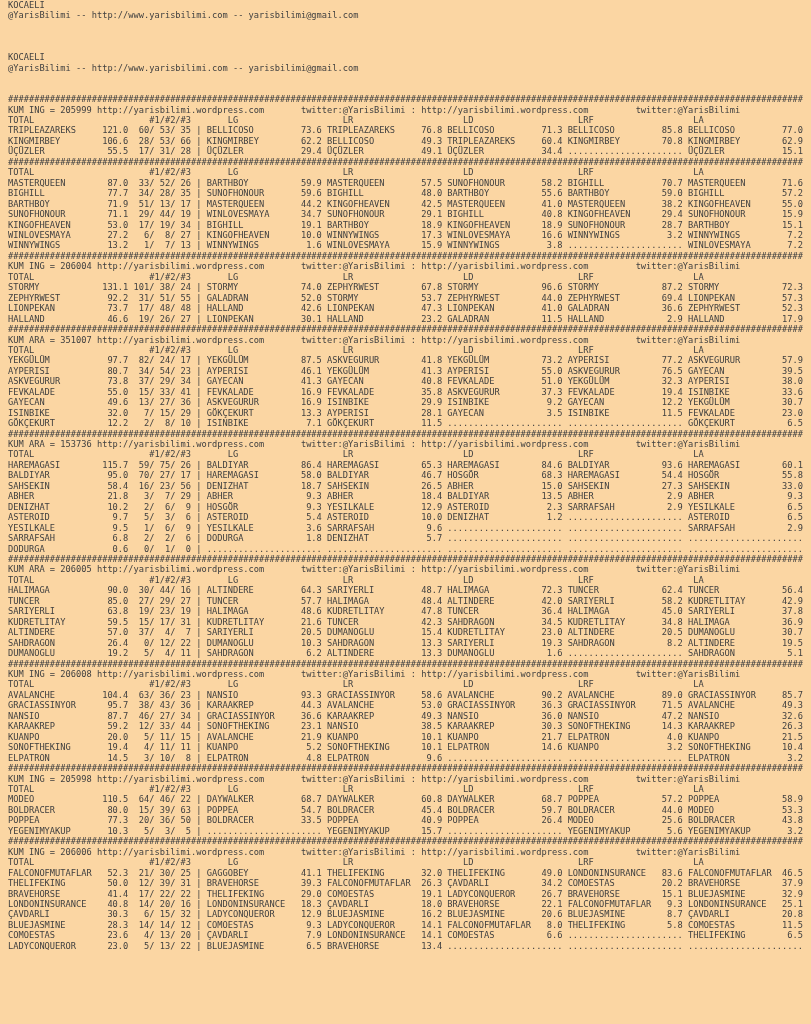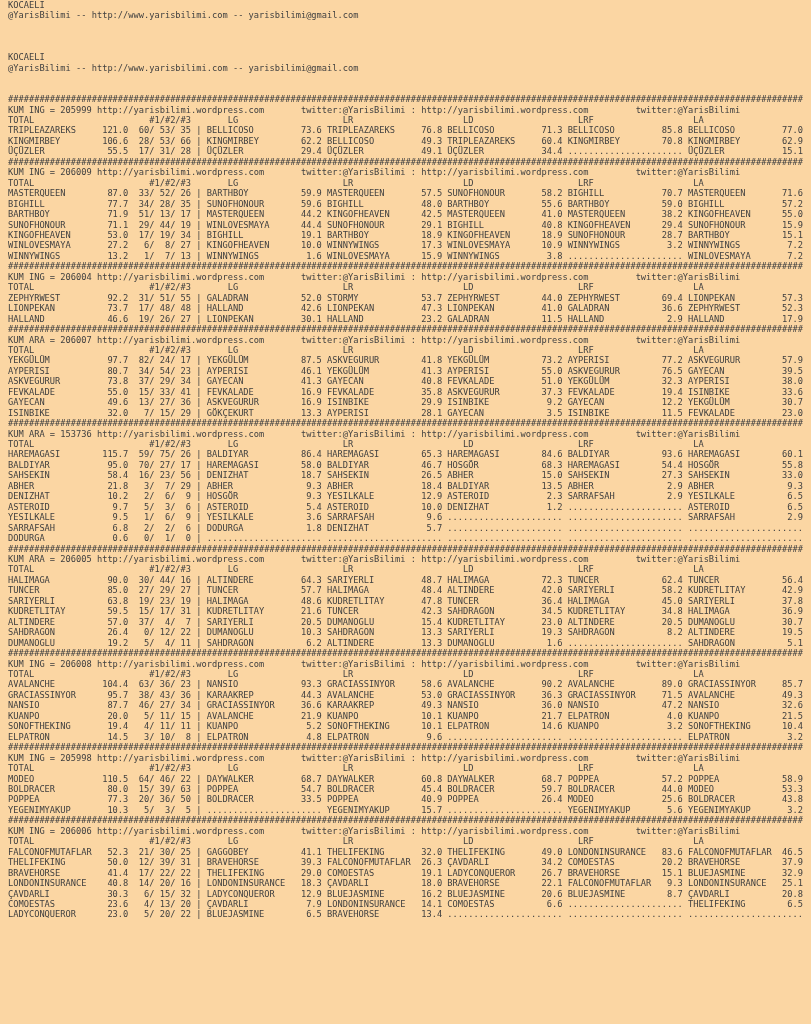--- a/index.html
+++ b/index.html
@@ -34,48 +34,49 @@
       <div>
         <pre class="line">########################################################################################################################################################</pre>
         <pre class="line">KUM ING = 205999 http://yarisbilimi.wordpress.com       twitter:@YarisBilimi : http://yarisbilimi.wordpress.com         twitter:@YarisBilimi</pre>
         <pre class="line">TOTAL                      #1/#2/#3       LG                    LR                     LD                    LRF                   LA</pre>
         <pre class="line">TRIPLEAZAREKS     121.0  60/ 53/ 35 | BELLICOSO         73.6 TRIPLEAZAREKS     76.8 BELLICOSO         71.3 BELLICOSO         85.8 BELLICOSO         77.0</pre>
         <pre class="line">KINGMIRBEY        106.6  28/ 53/ 66 | KINGMIRBEY        62.2 BELLICOSO         49.3 TRIPLEAZAREKS     60.4 KINGMIRBEY        70.8 KINGMIRBEY        62.9</pre>
         <pre class="line">ÜÇÜZLER            55.5  17/ 31/ 28 | ÜÇÜZLER           29.4 ÜÇÜZLER           49.1 ÜÇÜZLER           34.4 ...................... ÜÇÜZLER           15.1</pre>
       </div>
       <div>
         <pre class="line">########################################################################################################################################################</pre>
-        <pre class="line">KUM ING = 206009 http://yarisbilimi.wordpress.com       twitter:@YarisBilimi : http://yarisbilimi.wordpress.com         twitter:@YarisBilimi</pre>
         <pre class="line">TOTAL                      #1/#2/#3       LG                    LR                     LD                    LRF                   LA</pre>
         <pre class="line">MASTERQUEEN        87.0  33/ 52/ 26 | BARTHBOY          59.9 MASTERQUEEN       57.5 SUNOFHONOUR       58.2 BIGHILL           70.7 MASTERQUEEN       71.6</pre>
         <pre class="line">BIGHILL            77.7  34/ 28/ 35 | SUNOFHONOUR       59.6 BIGHILL           48.0 BARTHBOY          55.6 BARTHBOY          59.0 BIGHILL           57.2</pre>
         <pre class="line">BARTHBOY           71.9  51/ 13/ 17 | MASTERQUEEN       44.2 KINGOFHEAVEN      42.5 MASTERQUEEN       41.0 MASTERQUEEN       38.2 KINGOFHEAVEN      55.0</pre>
-        <pre class="line">SUNOFHONOUR        71.1  29/ 44/ 19 | WINLOVESMAYA      44.4 SUNOFHONOUR       29.1 BIGHILL           40.8 KINGOFHEAVEN      29.4 SUNOFHONOUR       15.9</pre>
+        <pre class="line">SUNOFHONOUR        71.1  29/ 44/ 19 | WINLOVESMAYA      34.7 SUNOFHONOUR       29.1 BIGHILL           40.8 KINGOFHEAVEN      29.4 SUNOFHONOUR       15.9</pre>
         <pre class="line">KINGOFHEAVEN       53.0  17/ 19/ 34 | BIGHILL           19.1 BARTHBOY          18.9 KINGOFHEAVEN      18.9 SUNOFHONOUR       28.7 BARTHBOY          15.1</pre>
-        <pre class="line">WINLOVESMAYA       27.2   6/  8/ 27 | KINGOFHEAVEN      10.0 WINNYWINGS        17.3 WINLOVESMAYA      10.9 WINNYWINGS         3.2 WINNYWINGS         7.2</pre>
+        <pre class="line">WINLOVESMAYA       27.2   6/  8/ 27 | KINGOFHEAVEN      10.0 WINNYWINGS        17.3 WINLOVESMAYA      16.6 WINNYWINGS         3.2 WINNYWINGS         7.2</pre>
         <pre class="line">WINNYWINGS         13.2   1/  7/ 13 | WINNYWINGS         1.6 WINLOVESMAYA      15.9 WINNYWINGS         3.8 ...................... WINLOVESMAYA       7.2</pre>
       </div>
       <div>
         <pre class="line">########################################################################################################################################################</pre>
         <pre class="line">KUM ING = 206004 http://yarisbilimi.wordpress.com       twitter:@YarisBilimi : http://yarisbilimi.wordpress.com         twitter:@YarisBilimi</pre>
         <pre class="line">TOTAL                      #1/#2/#3       LG                    LR                     LD                    LRF                   LA</pre>
+        <pre class="line">STORMY            131.1 101/ 38/ 24 | STORMY            74.0 ZEPHYRWEST        67.8 STORMY            96.6 STORMY            87.2 STORMY            72.3</pre>
         <pre class="line">ZEPHYRWEST         92.2  31/ 51/ 55 | GALADRAN          52.0 STORMY            53.7 ZEPHYRWEST        44.0 ZEPHYRWEST        69.4 LIONPEKAN         57.3</pre>
         <pre class="line">LIONPEKAN          73.7  17/ 48/ 48 | HALLAND           42.6 LIONPEKAN         47.3 LIONPEKAN         41.0 GALADRAN          36.6 ZEPHYRWEST        52.3</pre>
         <pre class="line">HALLAND            46.6  19/ 26/ 27 | LIONPEKAN         30.1 HALLAND           23.2 GALADRAN          11.5 HALLAND            2.9 HALLAND           17.9</pre>
       </div>
       <div>
         <pre class="line">########################################################################################################################################################</pre>
-        <pre class="line">KUM ARA = 206007 http://yarisbilimi.wordpress.com       twitter:@YarisBilimi : http://yarisbilimi.wordpress.com         twitter:@YarisBilimi</pre>
+        <pre class="line">KUM ARA = 351007 http://yarisbilimi.wordpress.com       twitter:@YarisBilimi : http://yarisbilimi.wordpress.com         twitter:@YarisBilimi</pre>
         <pre class="line">TOTAL                      #1/#2/#3       LG                    LR                     LD                    LRF                   LA</pre>
         <pre class="line">YEKGÜLÜM           97.7  82/ 24/ 17 | YEKGÜLÜM          87.5 ASKVEGURUR        41.8 YEKGÜLÜM          73.2 AYPERISI          77.2 ASKVEGURUR        57.9</pre>
         <pre class="line">AYPERISI           80.7  34/ 54/ 23 | AYPERISI          46.1 YEKGÜLÜM          41.3 AYPERISI          55.0 ASKVEGURUR        76.5 GAYECAN           39.5</pre>
         <pre class="line">ASKVEGURUR         73.8  37/ 29/ 34 | GAYECAN           41.3 GAYECAN           40.8 FEVKALADE         51.0 YEKGÜLÜM          32.3 AYPERISI          38.0</pre>
         <pre class="line">FEVKALADE          55.0  15/ 33/ 41 | FEVKALADE         16.9 FEVKALADE         35.8 ASKVEGURUR        37.3 FEVKALADE         19.4 ISINBIKE          33.6</pre>
         <pre class="line">GAYECAN            49.6  13/ 27/ 36 | ASKVEGURUR        16.9 ISINBIKE          29.9 ISINBIKE           9.2 GAYECAN           12.2 YEKGÜLÜM          30.7</pre>
         <pre class="line">ISINBIKE           32.0   7/ 15/ 29 | GÖKÇEKURT         13.3 AYPERISI          28.1 GAYECAN            3.5 ISINBIKE          11.5 FEVKALADE         23.0</pre>
+        <pre class="line">GÖKÇEKURT          12.2   2/  8/ 10 | ISINBIKE           7.1 GÖKÇEKURT         11.5 ...................... ...................... GÖKÇEKURT          6.5</pre>
       </div>
       <div>
         <pre class="line">########################################################################################################################################################</pre>
         <pre class="line">KUM ARA = 153736 http://yarisbilimi.wordpress.com       twitter:@YarisBilimi : http://yarisbilimi.wordpress.com         twitter:@YarisBilimi</pre>
         <pre class="line">TOTAL                      #1/#2/#3       LG                    LR                     LD                    LRF                   LA</pre>
         <pre class="line">HAREMAGASI        115.7  59/ 75/ 26 | BALDIYAR          86.4 HAREMAGASI        65.3 HAREMAGASI        84.6 BALDIYAR          93.6 HAREMAGASI        60.1</pre>
         <pre class="line">BALDIYAR           95.0  70/ 27/ 17 | HAREMAGASI        58.0 BALDIYAR          46.7 HOSGÖR            68.3 HAREMAGASI        54.4 HOSGÖR            55.8</pre>
         <pre class="line">SAHSEKIN           58.4  16/ 23/ 56 | DENIZHAT          18.7 SAHSEKIN          26.5 ABHER             15.0 SAHSEKIN          27.3 SAHSEKIN          33.0</pre>
         <pre class="line">ABHER              21.8   3/  7/ 29 | ABHER              9.3 ABHER             18.4 BALDIYAR          13.5 ABHER              2.9 ABHER              9.3</pre>
         <pre class="line">DENIZHAT           10.2   2/  6/  9 | HOSGÖR             9.3 YESILKALE         12.9 ASTEROID           2.3 SARRAFSAH          2.9 YESILKALE          6.5</pre>
@@ -96,20 +97,21 @@
         <pre class="line">SAHDRAGON          26.4   0/ 12/ 22 | DUMANOGLU         10.3 SAHDRAGON         13.3 SARIYERLI         19.3 SAHDRAGON          8.2 ALTINDERE         19.5</pre>
         <pre class="line">DUMANOGLU          19.2   5/  4/ 11 | SAHDRAGON          6.2 ALTINDERE         13.3 DUMANOGLU          1.6 ...................... SAHDRAGON          5.1</pre>
       </div>
       <div>
         <pre class="line">########################################################################################################################################################</pre>
         <pre class="line">KUM ING = 206008 http://yarisbilimi.wordpress.com       twitter:@YarisBilimi : http://yarisbilimi.wordpress.com         twitter:@YarisBilimi</pre>
         <pre class="line">TOTAL                      #1/#2/#3       LG                    LR                     LD                    LRF                   LA</pre>
         <pre class="line">AVALANCHE         104.4  63/ 36/ 23 | NANSIO            93.3 GRACIASSINYOR     58.6 AVALANCHE         90.2 AVALANCHE         89.0 GRACIASSINYOR     85.7</pre>
         <pre class="line">GRACIASSINYOR      95.7  38/ 43/ 36 | KARAAKREP         44.3 AVALANCHE         53.0 GRACIASSINYOR     36.3 GRACIASSINYOR     71.5 AVALANCHE         49.3</pre>
         <pre class="line">NANSIO             87.7  46/ 27/ 34 | GRACIASSINYOR     36.6 KARAAKREP         49.3 NANSIO            36.0 NANSIO            47.2 NANSIO            32.6</pre>
+        <pre class="line">KARAAKREP          59.2  12/ 33/ 44 | SONOFTHEKING      23.1 NANSIO            38.5 KARAAKREP         30.3 SONOFTHEKING      14.3 KARAAKREP         26.3</pre>
         <pre class="line">KUANPO             20.0   5/ 11/ 15 | AVALANCHE         21.9 KUANPO            10.1 KUANPO            21.7 ELPATRON           4.0 KUANPO            21.5</pre>
         <pre class="line">SONOFTHEKING       19.4   4/ 11/ 11 | KUANPO             5.2 SONOFTHEKING      10.1 ELPATRON          14.6 KUANPO             3.2 SONOFTHEKING      10.4</pre>
         <pre class="line">ELPATRON           14.5   3/ 10/  8 | ELPATRON           4.8 ELPATRON           9.6 ...................... ...................... ELPATRON           3.2</pre>
       </div>
       <div>
         <pre class="line">########################################################################################################################################################</pre>
         <pre class="line">KUM ING = 205998 http://yarisbilimi.wordpress.com       twitter:@YarisBilimi : http://yarisbilimi.wordpress.com         twitter:@YarisBilimi</pre>
         <pre class="line">TOTAL                      #1/#2/#3       LG                    LR                     LD                    LRF                   LA</pre>
         <pre class="line">MODEO             110.5  64/ 46/ 22 | DAYWALKER         68.7 DAYWALKER         60.8 DAYWALKER         68.7 POPPEA            57.2 POPPEA            58.9</pre>
         <pre class="line">BOLDRACER          80.0  15/ 39/ 63 | POPPEA            54.7 BOLDRACER         45.4 BOLDRACER         59.7 BOLDRACER         44.0 MODEO             53.3</pre>
@@ -118,17 +120,18 @@
       </div>
       <div>
         <pre class="line">########################################################################################################################################################</pre>
         <pre class="line">KUM ING = 206006 http://yarisbilimi.wordpress.com       twitter:@YarisBilimi : http://yarisbilimi.wordpress.com         twitter:@YarisBilimi</pre>
         <pre class="line">TOTAL                      #1/#2/#3       LG                    LR                     LD                    LRF                   LA</pre>
         <pre class="line">FALCONOFMUTAFLAR   52.3  21/ 30/ 25 | GAGGOBEY          41.1 THELIFEKING       32.0 THELIFEKING       49.0 LONDONINSURANCE   83.6 FALCONOFMUTAFLAR  46.5</pre>
         <pre class="line">THELIFEKING        50.0  12/ 39/ 31 | BRAVEHORSE        39.3 FALCONOFMUTAFLAR  26.3 ÇAVDARLI          34.2 COMOESTAS         20.2 BRAVEHORSE        37.9</pre>
         <pre class="line">BRAVEHORSE         41.4  17/ 22/ 22 | THELIFEKING       29.0 COMOESTAS         19.1 LADYCONQUEROR     26.7 BRAVEHORSE        15.1 BLUEJASMINE       32.9</pre>
         <pre class="line">LONDONINSURANCE    40.8  14/ 20/ 16 | LONDONINSURANCE   18.3 ÇAVDARLI          18.0 BRAVEHORSE        22.1 FALCONOFMUTAFLAR   9.3 LONDONINSURANCE   25.1</pre>
         <pre class="line">ÇAVDARLI           30.3   6/ 15/ 32 | LADYCONQUEROR     12.9 BLUEJASMINE       16.2 BLUEJASMINE       20.6 BLUEJASMINE        8.7 ÇAVDARLI          20.8</pre>
+        <pre class="line">BLUEJASMINE        28.3  14/ 14/ 12 | COMOESTAS          9.3 LADYCONQUEROR     14.1 FALCONOFMUTAFLAR   8.0 THELIFEKING        5.8 COMOESTAS         11.5</pre>
         <pre class="line">COMOESTAS          23.6   4/ 13/ 20 | ÇAVDARLI           7.9 LONDONINSURANCE   14.1 COMOESTAS          6.6 ...................... THELIFEKING        6.5</pre>
-        <pre class="line">LADYCONQUEROR      23.0   5/ 20/ 22 | BLUEJASMINE        6.5 BRAVEHORSE        13.4 ...................... ...................... ......................</pre>
+        <pre class="line">LADYCONQUEROR      23.0   5/ 13/ 22 | BLUEJASMINE        6.5 BRAVEHORSE        13.4 ...................... ...................... ......................</pre>
       </div>
     </div>
 </div>
 
 </body></html>

